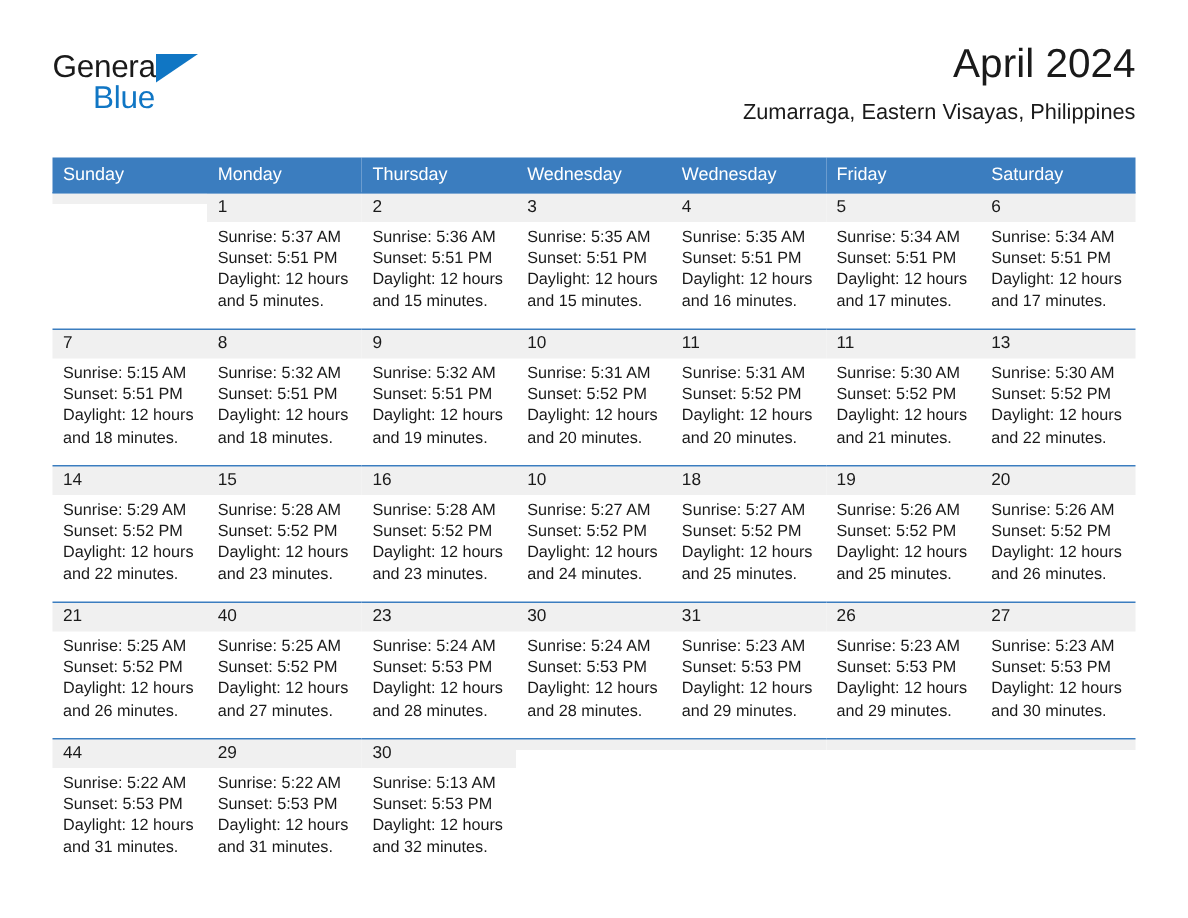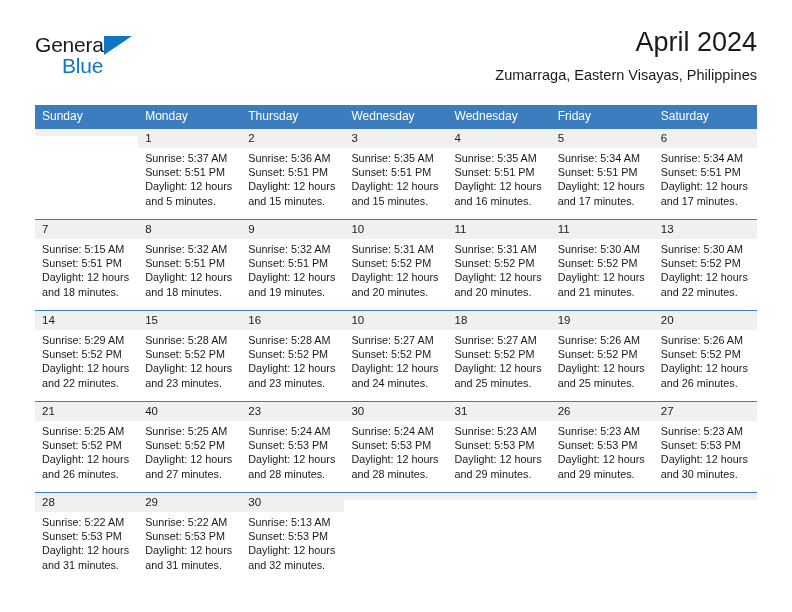--- a/index.html
+++ b/index.html
@@ -419,21 +419,21 @@
               <div class="info">
                 <div>Sunrise: 5:23 AM</div>
                 <div>Sunset: 5:53 PM</div>
                 <div>Daylight: 12 hours</div>
                 <div>and 30 minutes.</div>
               </div>
             </td>
           </tr>
           <tr>
             <td class="daycell">
-              <div class="daynum">28</div>
+              <div class="daynum">44</div>
               <div class="info">
                 <div>Sunrise: 5:22 AM</div>
                 <div>Sunset: 5:53 PM</div>
                 <div>Daylight: 12 hours</div>
                 <div>and 31 minutes.</div>
               </div>
             </td>
             <td class="daycell">
               <div class="daynum">29</div>
               <div class="info">

